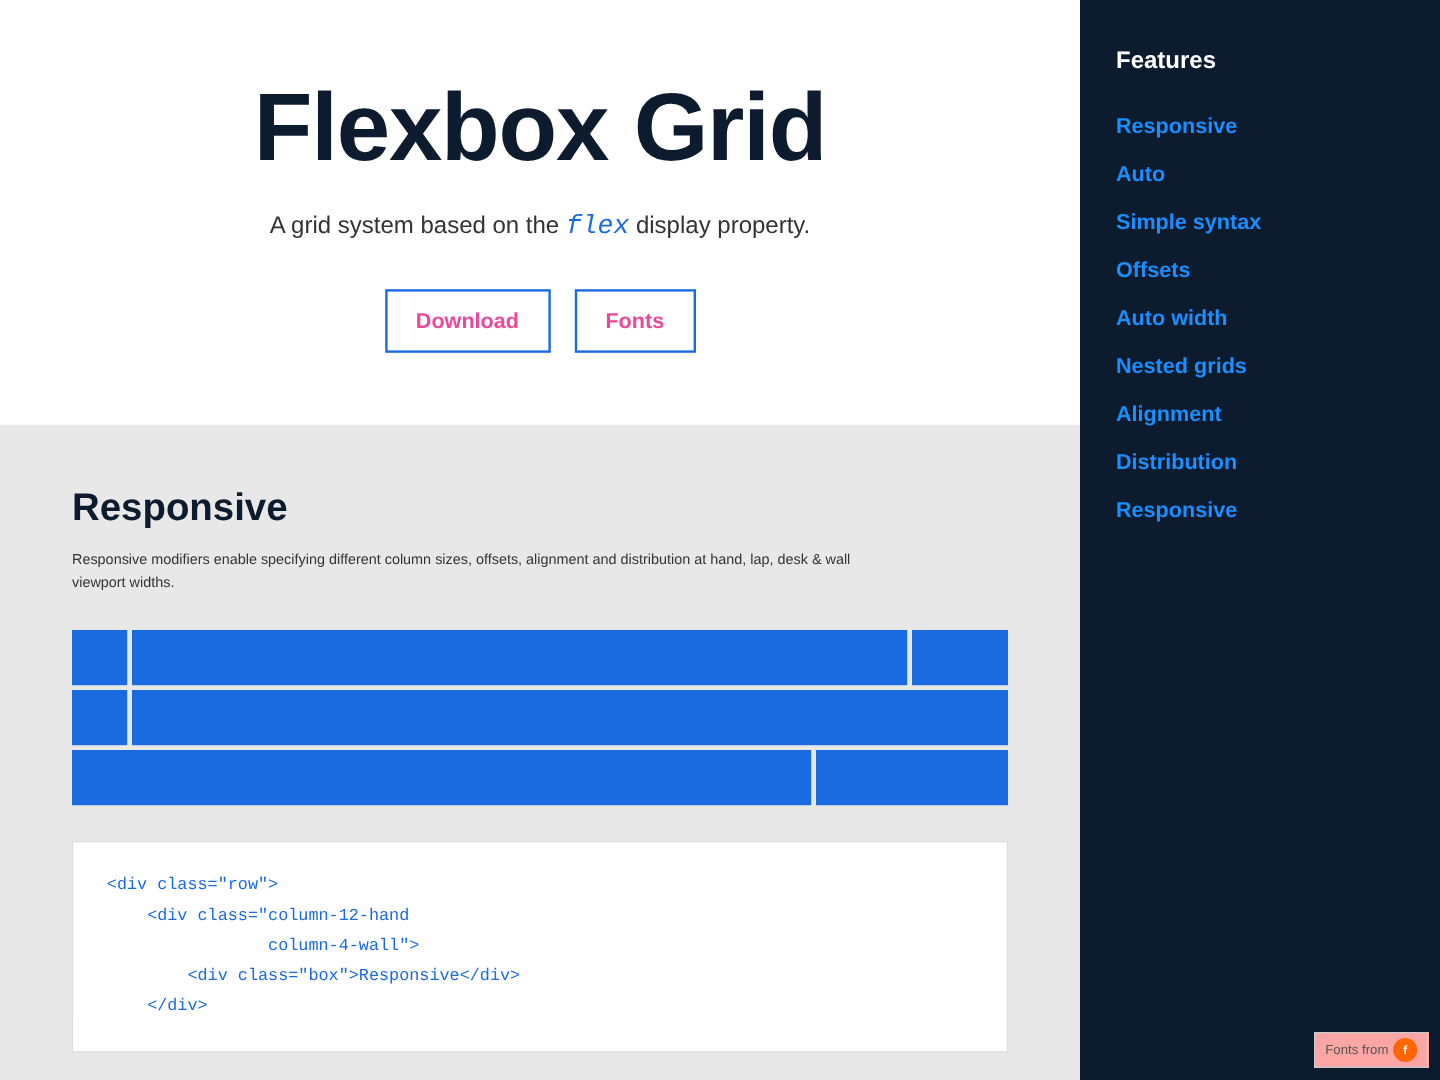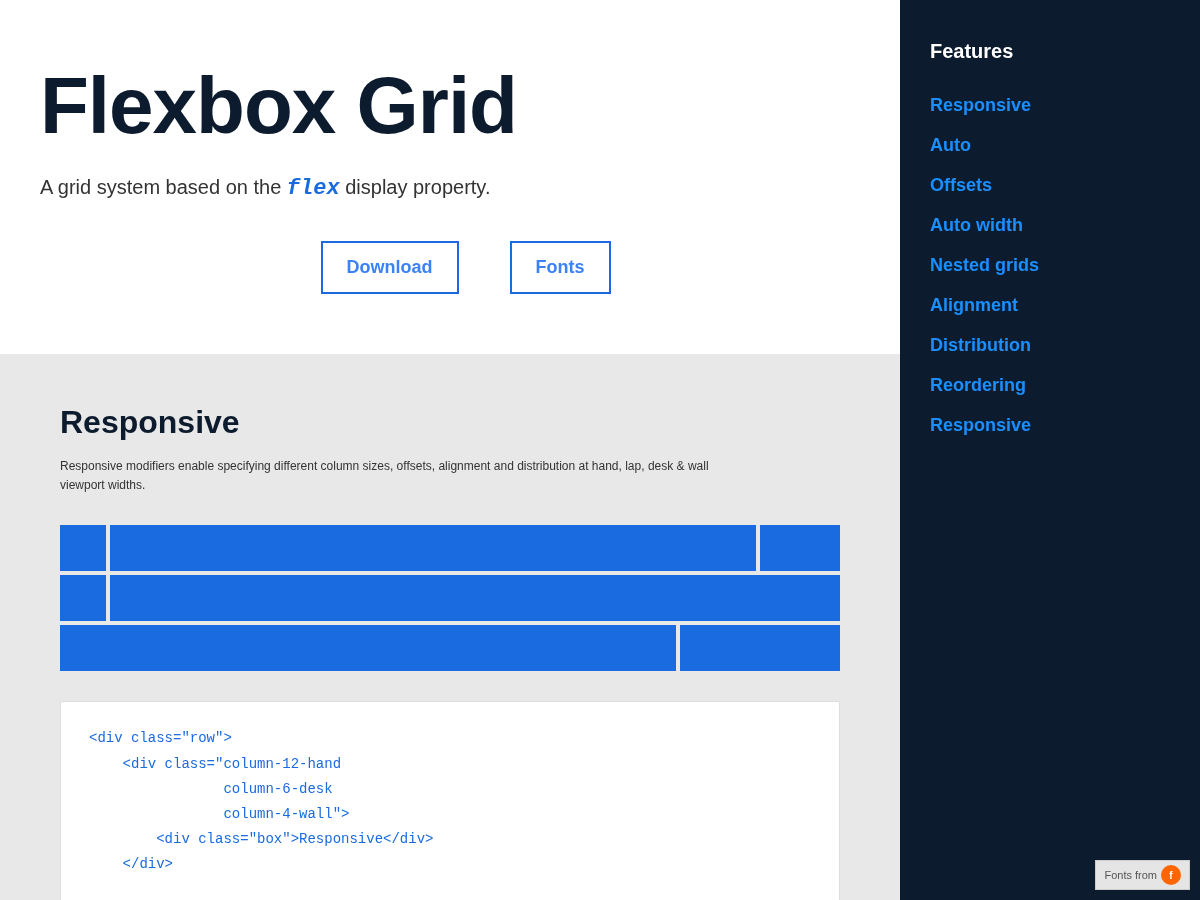--- a/index.html
+++ b/index.html
@@ -8,21 +8,21 @@
     
     .main-content {
       flex: 1;
       width: 900px;
     }
 
     
     .hero {
       background: #fff;
       padding: 60px 40px 60px 40px;
-      text-align: left;
+      text-align: center;
       border-bottom: none;
     }
 
     .hero-title {
       font-family: 'Arial Black', 'Arial Bold', sans-serif;
       font-size: 80px;
       font-weight: 900;
       color: #0d1b2e;
       letter-spacing: -1px;
       margin-bottom: 24px;
@@ -32,42 +32,41 @@
       font-size: 20px;
       color: #333;
       margin-bottom: 40px;
       font-family: sans-serif;
     }
 
     .hero-subtitle .flex-keyword {
       color: #1a6be0;
       font-family: 'Courier New', monospace;
       font-style: italic;
-      font-weight: bold;
+      font-weight: normal;
       font-size: 22px;
     }
 
     .hero-buttons {
       display: flex;
       justify-content: center;
       gap: 20px;
     }
 
     .btn {
       padding: 14px 24px;
       border: 2px solid #1a6be0;
       background: #fff;
-      color: #3b82f6;
+      color: #ec4899;
       font-size: 18px;
       font-weight: bold;
       font-family: sans-serif;
       cursor: pointer;
       text-decoration: none;
       display: inline-block;
-      margin-left: 31px;
     }
 
     
     .content-section {
       background: #e8e8e8;
       padding: 50px 60px;
       min-height: 560px;
     }
 
     .section-title {
@@ -166,21 +165,21 @@
       font-family: sans-serif;
       line-height: 2;
       display: block;
     }
 
     
     .fonts-badge {
       position: fixed;
       bottom: 10px;
       right: 10px;
-      background: #e5e5e5;
+      background: #fca5a5;
       border: 1px solid #ccc;
       padding: 4px 8px;
       font-size: 11px;
       color: #555;
       font-family: sans-serif;
       display: flex;
       align-items: center;
       gap: 4px;
     }
 
@@ -234,55 +233,54 @@
 
       <div class="grid-row">
         <div class="grid-cell" style="flex:2;"></div>
         <div class="grid-cell" style="width:160px; flex-shrink:0;"></div>
       </div>
     </div>
 
     <div class="code-block">
       <div>&lt;div class="row"&gt;</div>
       <div>&nbsp;&nbsp;&nbsp;&nbsp;&lt;div class="column-12-hand</div>
-      <div>&nbsp;&nbsp;&nbsp;&nbsp;&nbsp;&nbsp;&nbsp;&nbsp;&nbsp;&nbsp;&nbsp;&nbsp;&nbsp;&nbsp;&nbsp;&nbsp;column-6-desk</div>
       <div>&nbsp;&nbsp;&nbsp;&nbsp;&nbsp;&nbsp;&nbsp;&nbsp;&nbsp;&nbsp;&nbsp;&nbsp;&nbsp;&nbsp;&nbsp;&nbsp;column-4-wall"&gt;</div>
       <div>&nbsp;&nbsp;&nbsp;&nbsp;&nbsp;&nbsp;&nbsp;&nbsp;&lt;div class="box"&gt;Responsive&lt;/div&gt;</div>
       <div>&nbsp;&nbsp;&nbsp;&nbsp;&lt;/div&gt;</div>
 
     </div>
   </div>
 </div>
 
 <div class="sidebar">
   <h2 class="sidebar-title">Features</h2>
   <ul class="sidebar-nav">
     <li>
       <a href="#">Responsive</a>
     </li>
     <li>
       <a href="#">Auto</a>
     </li>
     <li>
+      <a href="#">Simple syntax</a>
+    </li>
+    <li>
       <a href="#">Offsets</a>
     </li>
     <li>
       <a href="#">Auto width</a>
     </li>
     <li>
       <a href="#">Nested grids</a>
     </li>
     <li>
       <a href="#">Alignment</a>
     </li>
     <li>
       <a href="#">Distribution</a>
-    </li>
-    <li>
-      <a href="#">Reordering</a>
     </li>
     <li>
       <a href="#">Responsive</a>
     </li>
   </ul>
 </div>
 
 <div class="fonts-badge">
   <span>Fonts from</span>
   <span class="fonts-badge-icon">f</span>

